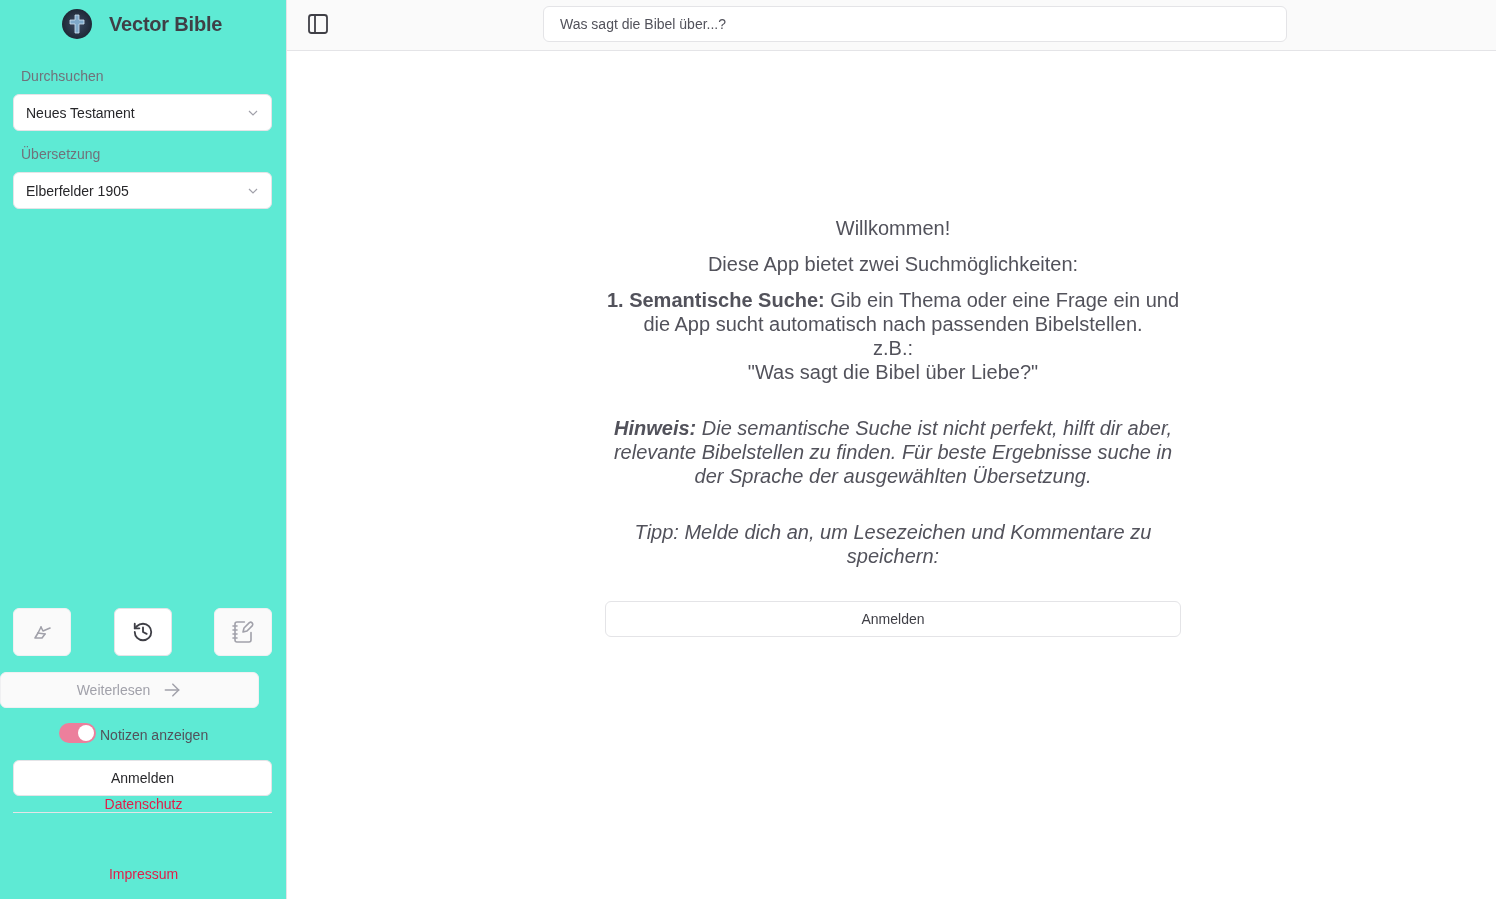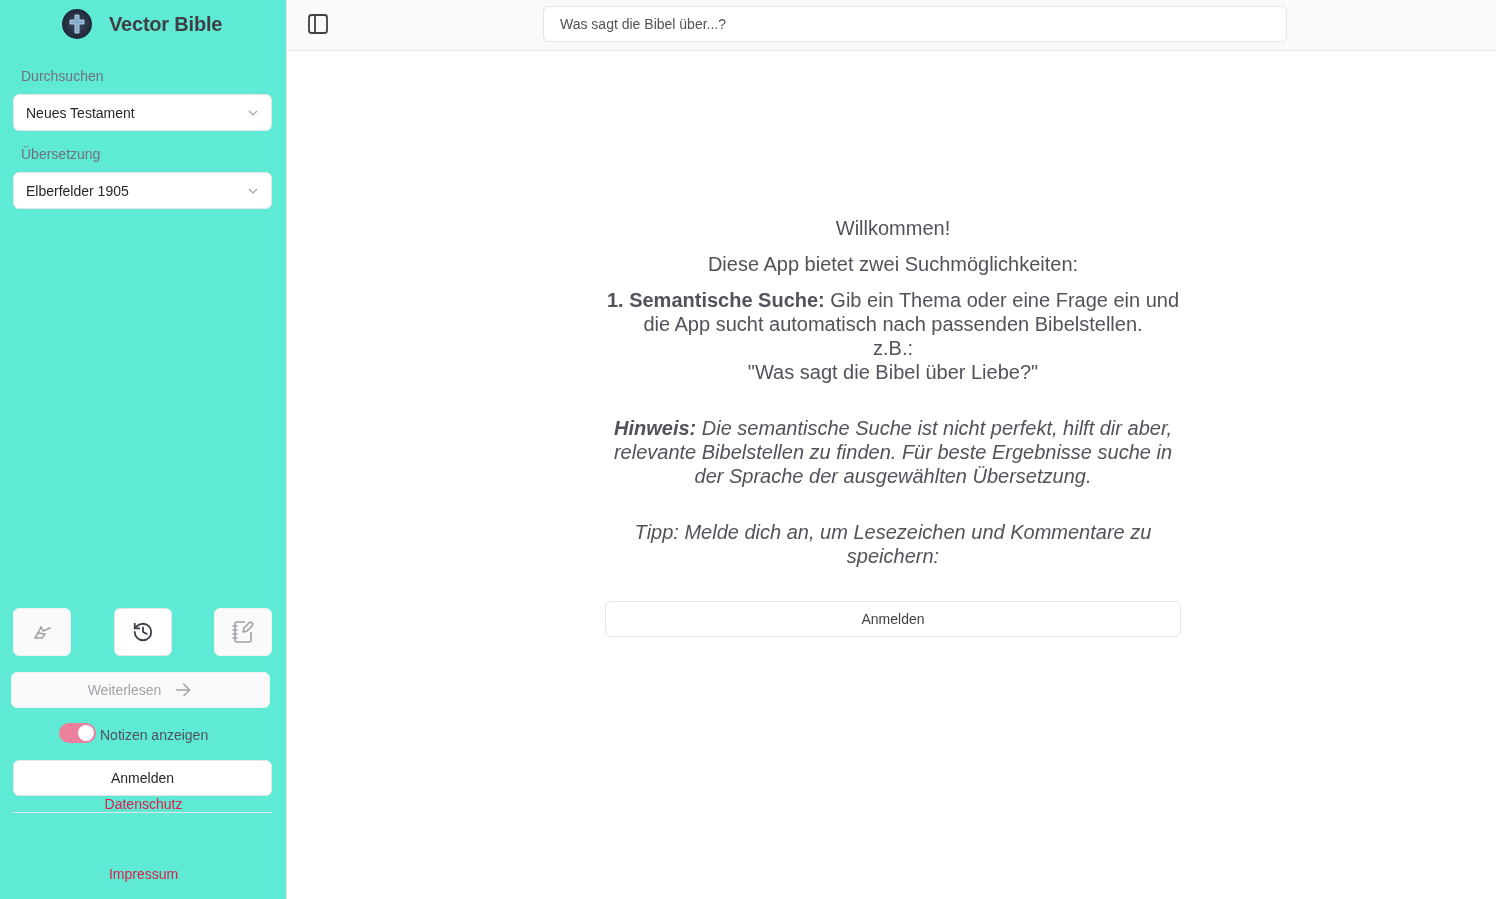--- a/index.html
+++ b/index.html
@@ -49,21 +49,21 @@
   }
   .select svg { width: 12px; height: 12px; }
   .icon-btn {
     position: absolute; top: 608px; width: 58px; height: 48px;
     border: 1px solid #f0f0f2; border-radius: 6px; background: #fafafa;
     display: flex; align-items: center; justify-content: center;
     cursor: pointer;
   }
   .icon-btn.active { background: #fff; border-color: #e4e4e7; }
   .weiterlesen {
-    position: absolute; left: 11px; top: 672px; width: 259px; height: 36px;
+    position: absolute; left: 0; top: 672px; width: 259px; height: 36px;
     border: 1px solid #f0f0f2; border-radius: 6px; background: #fafafa;
     display: flex; align-items: center; justify-content: center;
     font-size: 14px; color: #a1a1aa; gap: 12px; cursor: pointer;
   }
   .toggle-row {
     position: absolute; left: 59px; top: 723px;
     display: flex; align-items: flex-end; gap: 4px;
     cursor: pointer;
   }
   .toggle {

